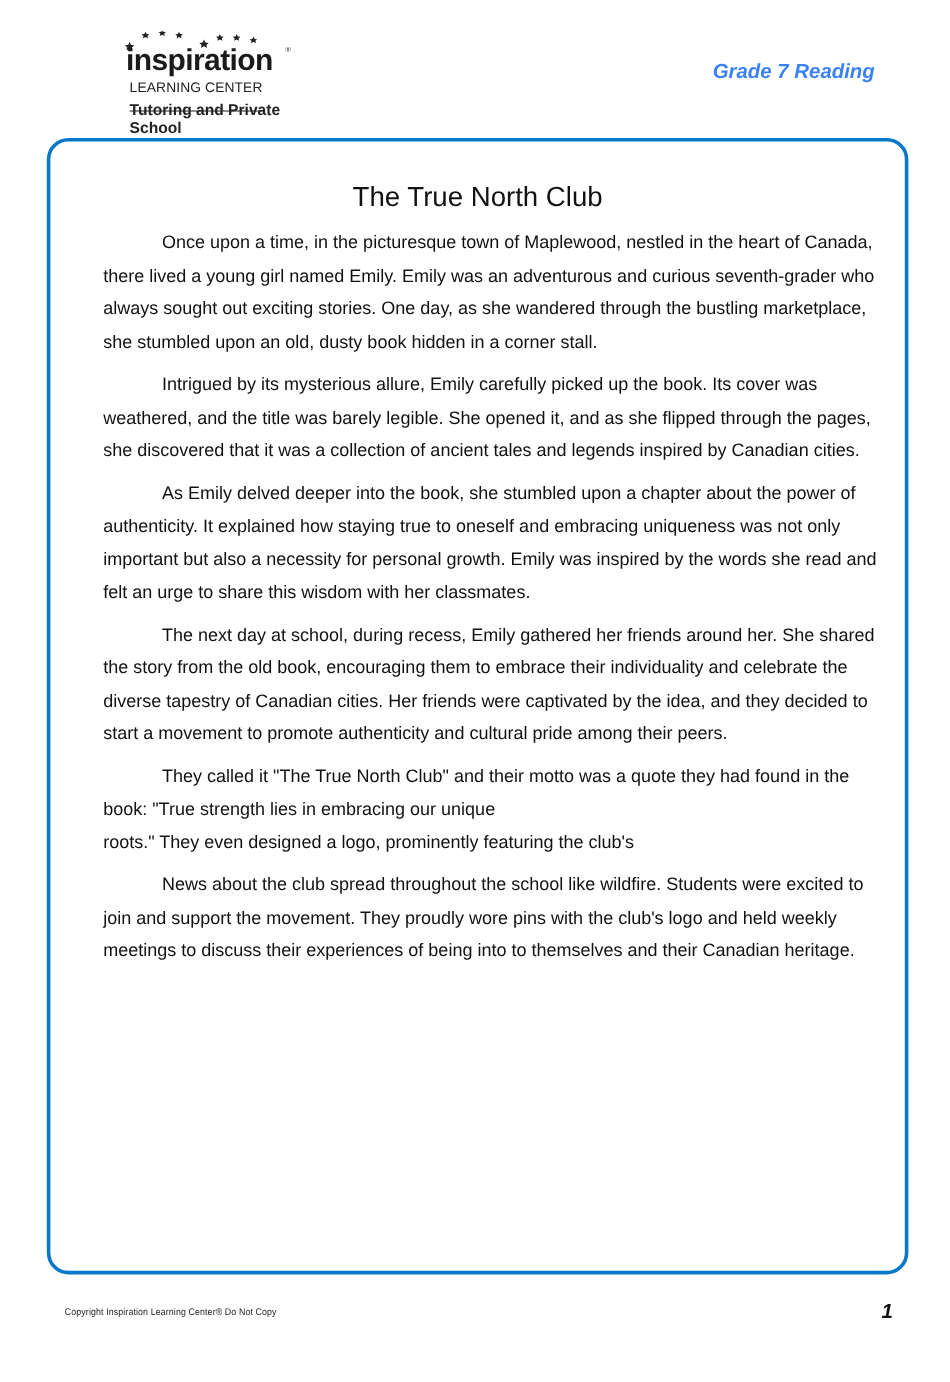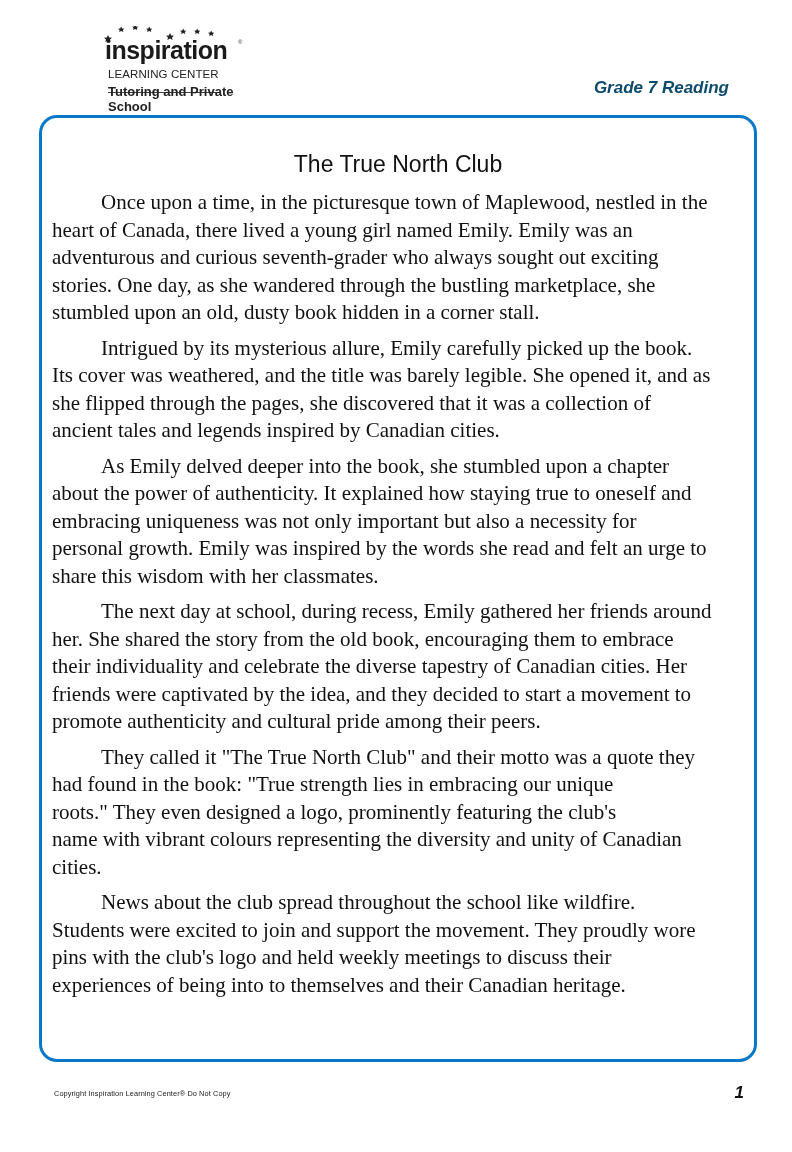--- a/index.html
+++ b/index.html
@@ -3,24 +3,24 @@
 <meta charset="utf-8">
 <style>
   html, body { margin: 0; padding: 0; background: #ffffff; }
   body { width: 792px; height: 1152px; position: relative; overflow: hidden; font-family: "Liberation Sans", sans-serif; color: #111; }
   .logo { position: absolute; left: 54px; top: 26px; width: 140px; height: 70px; margin-left: 48px; }
   .logo .stars { position: absolute; left: 2px; top: 0; width: 120px; height: 18px; }
   .logo .brand { position: absolute; left: 3px; top: 10px; font-family: "Liberation Sans", sans-serif; font-weight: bold; font-size: 25px; letter-spacing: -0.5px; color: #1a1a1a; }
   .logo .reg { position: absolute; left: 136px; top: 13px; font-size: 6px; color: #333; }
   .logo .sub1 { position: absolute; left: 6px; top: 42px; font-size: 11.5px; color: #222; letter-spacing: 0.1px; border-bottom: 1px solid #444; padding-bottom: 12px; }
   .logo .sub2 { position: absolute; left: 6px; top: 58px; font-size: 13px; font-weight: bold; color: #222; }
-  .grade { position: absolute; right: 63px; top: 50px; font-size: 17px; font-weight: bold; font-style: italic; color: #0c4a6e; margin-top: 28px; }
+  .grade { position: absolute; right: 63px; top: 50px; font-size: 17px; font-weight: bold; font-style: italic; color: #3b82f6; }
   .box { position: absolute; left: 39px; top: 115px; width: 712px; height: 941px; border: 3px solid #0a78c8; border-radius: 18px; }
   .title { position: absolute; left: 0; right: 0; top: 33px; text-align: center; font-size: 23px; color: #111; }
-  .story { position: absolute; left: 10px; top: 71px; width: 660px; font-size: 21px; line-height: 27.5px; font-family: Liberation Serif, serif; }
+  .story { position: absolute; left: 44px; top: 71px; width: 660px; font-size: 15px; line-height: 27.5px; }
   .story p { margin: 0 0 8px 0; text-indent: 49px; }
   .footer-copy { position: absolute; left: 54px; top: 1089px; font-size: 8px; color: #222; letter-spacing: 0.1px; transform: scaleX(0.92); transform-origin: left; }
   .page-num { position: absolute; right: 48px; top: 1083px; font-size: 17px; font-weight: bold; font-style: italic; }
 </style>
 </head>
 <body>
 
 <div class="logo">
   <svg class="stars" viewBox="0 0 120 18">
     <g fill="#222">
@@ -45,20 +45,19 @@
 <div class="box">
   <div class="title">The True North Club</div>
   <div class="story">
     <p>Once upon a time, in the picturesque town of Maplewood, nestled in the heart of Canada, there lived a young girl named Emily. Emily was an adventurous and curious seventh-grader who always sought out exciting stories. One day, as she wandered through the bustling marketplace, she stumbled upon an old, dusty book hidden in a corner stall.</p>
     <p>Intrigued by its mysterious allure, Emily carefully picked up the book. Its cover was weathered, and the title was barely legible. She opened it, and as she flipped through the pages, she discovered that it was a collection of ancient tales and legends inspired by Canadian cities.</p>
     <p>As Emily delved deeper into the book, she stumbled upon a chapter about the power of authenticity. It explained how staying true to oneself and embracing uniqueness was not only important but also a necessity for personal growth. Emily was inspired by the words she read and felt an urge to share this wisdom with her classmates.</p>
     <p>The next day at school, during recess, Emily gathered her friends around her. She shared the story from the old book, encouraging them to embrace their individuality and celebrate the diverse tapestry of Canadian cities. Her friends were captivated by the idea, and they decided to start a movement to promote authenticity and cultural pride among their peers.</p>
     <p>
       <span>They called it "The True North Club" and their motto was a quote they had found in the book: "True strength lies in embracing our unique</span><br>
       <span>roots." They even designed a logo, prominently featuring the club's</span><br>
-      <span>name with vibrant colours representing the diversity and unity of Canadian cities.</span>
     </p>
     <p>News about the club spread throughout the school like wildfire. Students were excited to join and support the movement. They proudly wore pins with the club's logo and held weekly meetings to discuss their experiences of being into to themselves and their Canadian heritage.</p>
   </div>
 </div>
 
 <div class="footer-copy">Copyright Inspiration Learning Center® Do Not Copy</div>
 <div class="page-num">1</div>
 
 </body></html>

